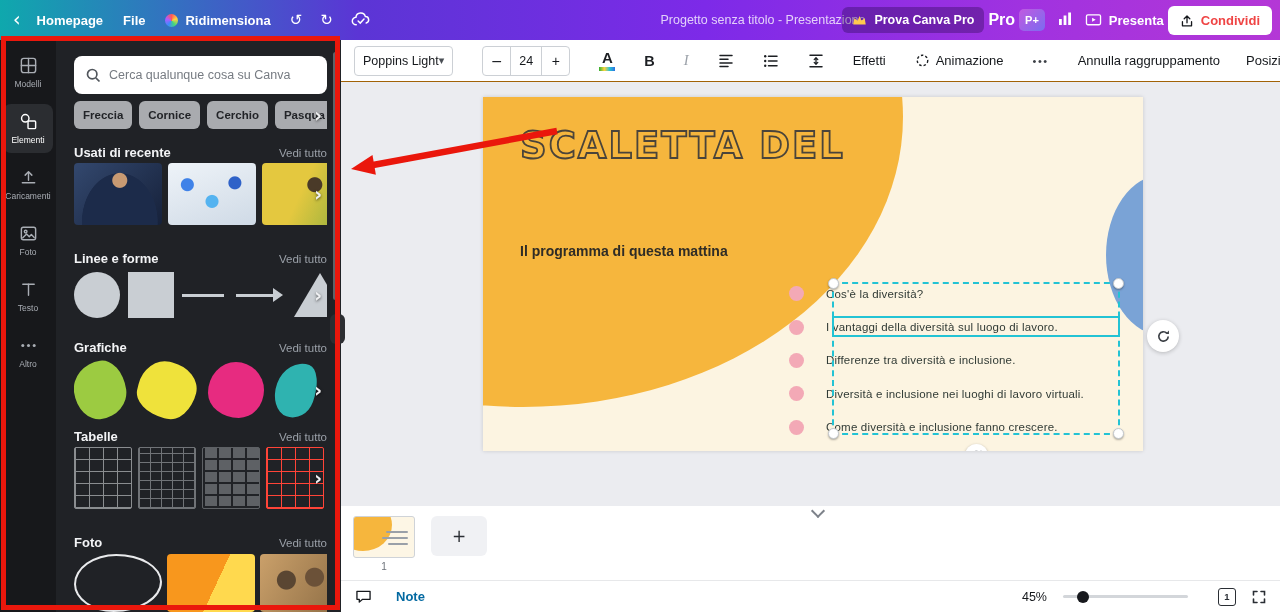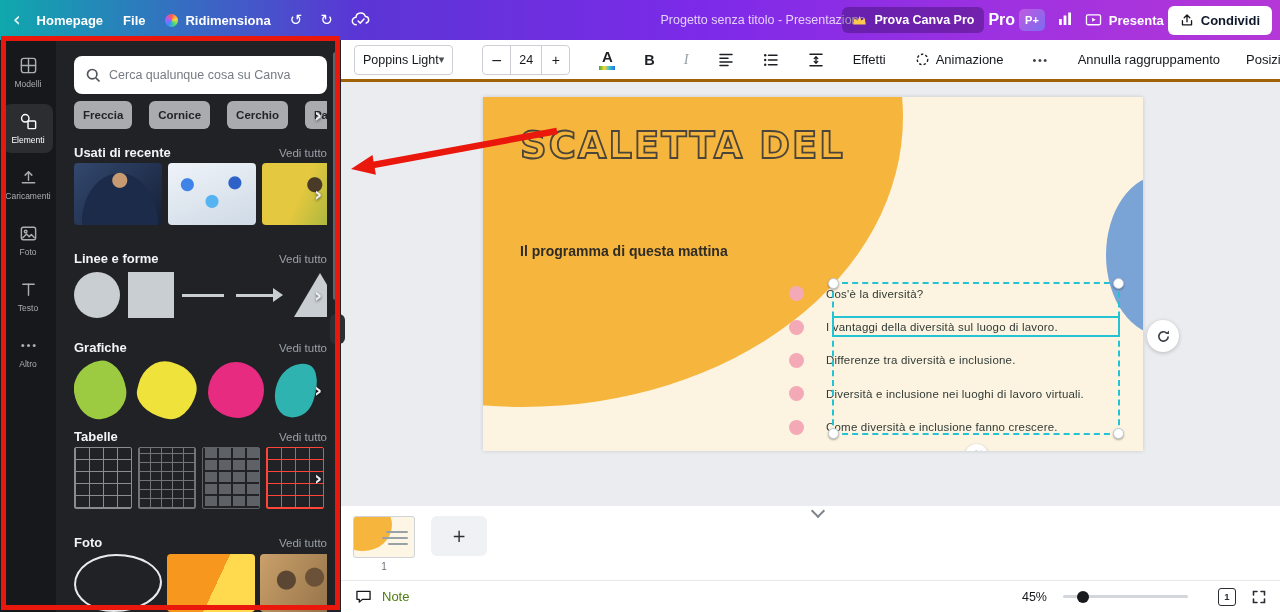--- a/index.html
+++ b/index.html
@@ -14,36 +14,36 @@
   .tb-btn{display:flex;align-items:center;gap:7px;font-size:13px;font-weight:600;padding:6px 9px;border-radius:4px;cursor:pointer;white-space:nowrap}
   .tb-back{font-size:19px;font-weight:400;padding:0 5px 2px 3px;cursor:pointer}
   .rainbow-dot{width:13px;height:13px;border-radius:50%;background:conic-gradient(#ff5757,#ffd23e,#43d97b,#3e8bff,#b05aff,#ff5757)}
   .tb-iconbtn{font-size:15px;padding:3px 8px;border-radius:4px;cursor:pointer}
   .doc-title{position:absolute;left:763px;transform:translateX(-50%);font-size:12.5px;color:rgba(255,255,255,.78);white-space:nowrap}
   .tb-right{position:absolute;right:8px;display:flex;align-items:center;gap:4px}
   .pro-cta{display:flex;align-items:center;gap:7px;background:rgba(20,0,50,.30);border-radius:6px;padding:6px 10px;font-size:12.5px;font-weight:700;cursor:pointer;white-space:nowrap}
   .pro-label{font-size:16px;font-weight:700}
   .pplus{background:linear-gradient(135deg,#c15ae0,#7b6cf0);border-radius:5px;font-size:11px;font-weight:700;padding:5px 6px;cursor:pointer}
   .present{display:flex;align-items:center;gap:7px;font-size:13px;font-weight:600;cursor:pointer;white-space:nowrap}
-  .share{display:flex;align-items:center;gap:7px;background:#fff;color:#0f172a;font-size:13px;font-weight:700;padding:7px 12px;border-radius:6px;cursor:pointer;white-space:nowrap}
+  .share{display:flex;align-items:flex-end;gap:7px;background:#fff;color:#ef4444;font-size:13px;font-weight:700;padding:7px 12px;border-radius:6px;cursor:pointer;white-space:nowrap}
 
   
   .sidebar{position:absolute;left:0;top:40px;width:56px;bottom:0;background:#17181b;display:flex;flex-direction:column;align-items:center;padding-top:8px;gap:7px;z-index:4}
   .side-item{width:50px;height:49px;display:flex;flex-direction:column;align-items:center;justify-content:center;gap:4px;color:#a9adb4;border-radius:8px;cursor:pointer}
   .side-item .lbl{font-size:8.5px;white-space:nowrap}
   .side-item.active{color:#fff;background:#2b2d31}
   .side-item svg{width:19px;height:19px;stroke:currentColor;fill:none;stroke-width:1.5;stroke-linecap:round;stroke-linejoin:round}
   .side-item svg .fill{fill:currentColor;stroke:none}
 
   
   .panel{position:absolute;left:56px;top:40px;width:285px;bottom:0;background:#202226;padding:16px 14px 0 18px;overflow:hidden;z-index:4}
   .search{height:38px;background:#fff;border-radius:8px;display:flex;align-items:center;gap:8px;padding:0 11px}
   .search input{border:none;outline:none;flex:1;font-size:12.5px;font-family:inherit;color:#222;background:transparent}
   .search input::placeholder{color:#767b82}
-  .chips{display:flex;gap:17px;margin-top:5px;position:relative;align-items:center;overflow:hidden;height:31px}
+  .chips{display:flex;gap:7px;margin-top:5px;position:relative;align-items:center;overflow:hidden;height:31px}
   .chip{background:#a9abaf;color:#222428;font-size:11.5px;font-weight:600;padding:8px 9px;border-radius:6px;cursor:pointer;white-space:nowrap;flex:none}
   .sec-head{display:flex;justify-content:space-between;align-items:baseline}
   .sec-title{color:#f3f4f6;font-size:13px;font-weight:700}
   .see-all{color:#9aa0a8;font-size:11.5px;cursor:pointer;white-space:nowrap}
   .row{display:flex;margin-top:3px;position:relative;overflow:hidden;align-items:center}
   .row-chev{position:absolute;right:5px;top:50%;transform:translateY(-50%);color:#f0f1f3;font-size:19px;font-weight:700;text-shadow:0 1px 3px rgba(0,0,0,.65);cursor:pointer;z-index:2;line-height:1}
   .thumb{width:88px;height:62px;border-radius:4px;flex:none;cursor:pointer;margin-right:6px}
   .t-man{background:radial-gradient(circle at 52% 28%,#c89a72 0 7px,transparent 8px),radial-gradient(ellipse at 52% 95%,#1c2b4a 0 58%,transparent 59%),linear-gradient(135deg,#33486e,#16213a)}
   .t-keys{background:radial-gradient(circle at 22% 35%,#3f82e8 0 6px,transparent 7px),radial-gradient(circle at 50% 62%,#54b3f0 0 6px,transparent 7px),radial-gradient(circle at 76% 32%,#2f62c8 0 6px,transparent 7px),linear-gradient(160deg,#eef3f8,#cfdae6)}
   .t-person{background:radial-gradient(circle at 60% 35%,#4a3a28 0 7px,transparent 8px),linear-gradient(115deg,#e4c83f 45%,#8fae3e)}
@@ -71,21 +71,21 @@
   .ph{width:88px;height:58px;border-radius:4px;flex:none;cursor:pointer}
   .ph1{background:transparent;border:2.5px solid #e9eaec;border-radius:48% 52% 55% 45%/52% 48% 52% 48%}
   .ph2{background:linear-gradient(115deg,#f8971d 55%,#ffd94e 55%)}
   .ph3{background:radial-gradient(circle at 30% 45%,#5a4632 0 9px,transparent 10px),radial-gradient(circle at 62% 40%,#6b5138 0 9px,transparent 10px),linear-gradient(120deg,#caa06a,#8b6b43)}
   .mt-recent{margin-top:15px}.mt-shapes{margin-top:26px}.mt-graphics{margin-top:19px}.mt-tables{margin-top:7px}.mt-photos{margin-top:26px}
   .panel-scroll{position:absolute;right:3px;top:12px;width:5px;height:248px;border-radius:3px;background:#606368;cursor:pointer}
   .panel-collapse{position:absolute;left:330px;top:314px;width:15px;height:30px;background:#2c2e32;border-radius:6px;color:#a6abb2;display:flex;align-items:center;justify-content:center;font-size:12px;z-index:6;cursor:pointer}
 
   
   .main{position:absolute;left:341px;top:40px;right:0;bottom:0}
-  .toolbar{position:absolute;left:0;top:0;right:0;height:42px;background:#fff;border-bottom:3px solid #a16207;display:flex;align-items:center;gap:29px;padding:0 13px}
+  .toolbar{position:absolute;left:0;top:0;right:0;height:42px;background:#fff;border-bottom:1px solid #a16207;display:flex;align-items:center;gap:29px;padding:0 13px}
   .font-select{display:flex;align-items:center;justify-content:space-between;width:124px;height:30px;border:1px solid #ccd0d5;border-radius:4px;padding:0 8px;font-size:12.5px;color:#15181c;cursor:pointer;white-space:nowrap}
   .font-select .chev{color:#4a4f55;font-size:11px}
   .size-ctrl{display:flex;align-items:center;height:30px;border:1px solid #ccd0d5;border-radius:4px}
   .size-ctrl .stp{width:27px;text-align:center;font-size:14px;color:#15181c;cursor:pointer;line-height:28px}
   .size-ctrl .val{width:32px;text-align:center;border-left:1px solid #ccd0d5;border-right:1px solid #ccd0d5;font-size:12.5px;color:#15181c;line-height:28px;cursor:text}
   .tool-a{display:flex;flex-direction:column;align-items:center;cursor:pointer}
   .tool-a .A{font-size:15px;font-weight:700;color:#1c1f23;line-height:15px}
   .tool-a .bar{width:16px;height:3.5px;margin-top:2px;background:linear-gradient(90deg,#2fae2f,#ffd43a,#27c2d4,#2b6fe3)}
   .tool-b{font-size:14.5px;font-weight:800;color:#1c1f23;cursor:pointer}
   .tool-i{font-size:14.5px;font-style:italic;font-family:"Liberation Serif",serif;color:#9aa0a8;cursor:pointer}
@@ -119,21 +119,21 @@
   .fs-chev{position:absolute;left:470px;top:0;width:14px;height:12px;cursor:pointer}
   .fs-chev::before{content:"";position:absolute;left:2px;top:0;width:8px;height:8px;border-right:2px solid #7d828a;border-bottom:2px solid #7d828a;transform:rotate(45deg)}
   .fs-thumb{position:absolute;left:12px;top:10px;width:62px;height:42px;background:#fdf6e5;border:1px solid #cfd3d8;border-radius:3px;overflow:hidden;cursor:pointer}
   .fs-thumb .mini-blob{position:absolute;left:-20px;top:-18px;width:58px;height:52px;border-radius:50%;background:#f6b63d}
   .fs-thumb .mini-line{position:absolute;right:6px;height:2px;background:#9aa0a8;border-radius:1px}
   .fs-num{position:absolute;left:12px;top:55px;width:62px;text-align:center;font-size:10px;color:#6d727a}
   .fs-add{position:absolute;left:90px;top:10px;width:56px;height:40px;background:#f0f1f4;border-radius:6px;display:flex;align-items:center;justify-content:center;font-size:17px;color:#2a2e33;cursor:pointer}
 
   
   .statusbar{position:absolute;left:0;top:540px;right:0;height:32px;background:#fff;border-top:1px solid #e7e8ea;display:flex;align-items:center;padding:0 14px}
-  .notes{display:flex;align-items:center;gap:10px;font-size:13px;font-weight:400;color:#4d7c0f;cursor:pointer}
+  .notes{display:flex;align-items:center;gap:24px;font-size:13px;font-weight:700;color:#0369a1;cursor:pointer}
   .sb-right{margin-left:auto;display:flex;align-items:center;gap:16px}
   .zoom-val{font-size:12.5px;color:#15181c}
   .zoom-slider{width:125px;height:3px;background:#d3d6da;border-radius:2px;position:relative;cursor:pointer}
   .zoom-knob{position:absolute;left:14px;top:-4.5px;width:12px;height:12px;border-radius:50%;background:#17191d;cursor:grab}
   .page-badge{width:18px;height:18px;border:1.6px solid #2a2e34;border-radius:3px;font-size:9.5px;font-weight:700;display:flex;align-items:center;justify-content:center;color:#2a2e34;cursor:pointer;margin-left:14px}
   .fs-btn{cursor:pointer;display:flex;align-items:center}
 
   
   .annotation{position:absolute;left:0;top:0;width:1280px;height:612px;z-index:50;pointer-events:none}
 </style>

